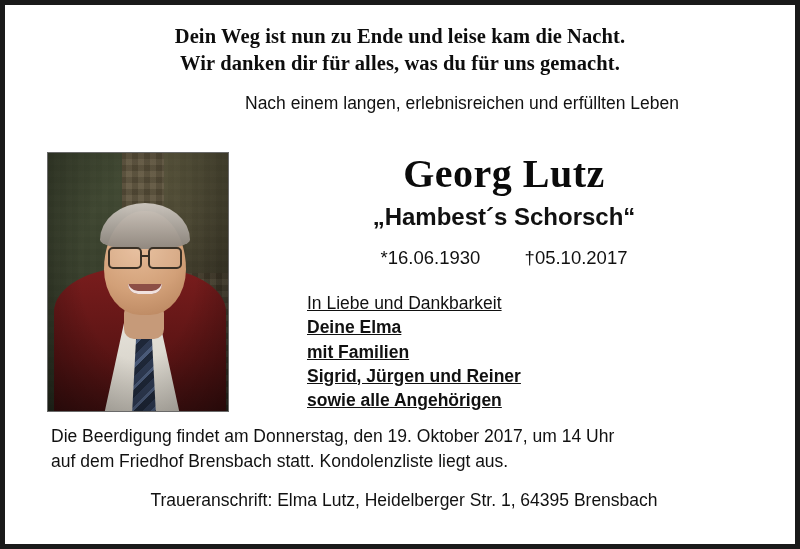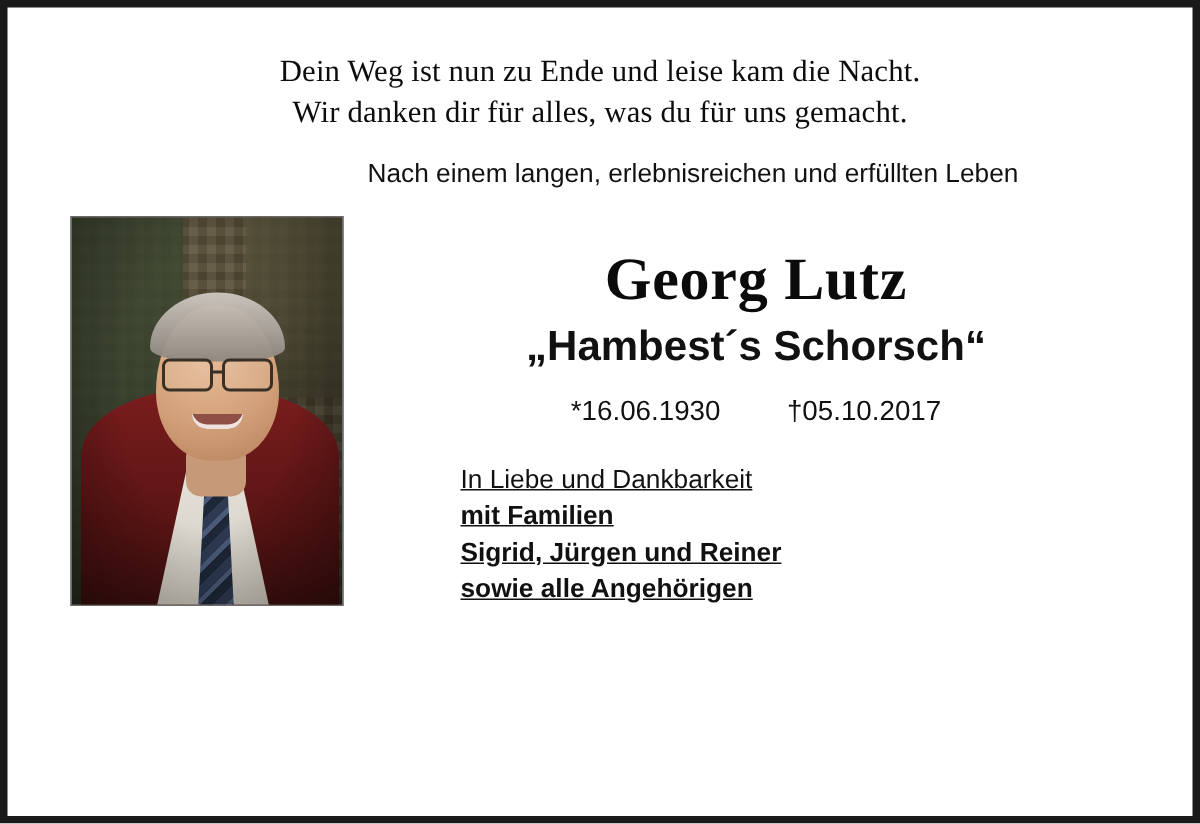--- a/index.html
+++ b/index.html
@@ -19,26 +19,26 @@
     box-sizing: border-box;
     width: 800px;
     height: 549px;
     background: #ffffff;
     border: 5px solid #1a1a1a;
     padding: 12px 26px 10px 26px;
   }
   .verse {
     text-align: center;
     font-family: "Liberation Serif", serif;
-    font-weight: normal;
+    font-weight: bold;
     font-size: 20.5px;
     line-height: 1.32;
     color: #0d0d0d;
     letter-spacing: 0.1px;
-    margin-top: 18px;
+    margin-top: 6px;
   }
   .verse div {
     white-space: nowrap;
   }
   .body-area {
     position: relative;
     margin-top: 14px;
     display: flex;
     align-items: flex-end;
   }
@@ -164,21 +164,21 @@
     font-size: 40px;
     line-height: 1.12;
     letter-spacing: 0.5px;
     margin: 36px 0 2px 0;
     color: #0b0b0b;
   }
   .nickname {
     text-align: center;
     font-family: "Liberation Sans", sans-serif;
     font-weight: bold;
-    font-size: 28px;
+    font-size: 24px;
     margin: 6px 0 0 0;
     color: #111111;
   }
   .dates {
     text-align: center;
     font-family: "Liberation Sans", sans-serif;
     font-size: 18.5px;
     margin: 16px 0 0 0;
     color: #111111;
   }
@@ -255,21 +255,29 @@
       <div class="nickname">„Hambest´s Schorsch“</div>
 
       <div class="dates">
         <span>*16.06.1930</span>
         <span class="sep"></span>
         <span>†05.10.2017</span>
       </div>
 
       <div class="family">
         <div class="first">In Liebe und Dankbarkeit</div>
+        <div class="b">Deine Elma</div>
         <div class="b">mit Familien</div>
         <div class="b">Sigrid, Jürgen und Reiner</div>
         <div class="b">sowie alle Angehörigen</div>
       </div>
     </div>
   </div>
 
+  <div class="footer">
+    <div class="funeral">
+      <div>Die Beerdigung findet am Donnerstag, den 19. Oktober 2017, um 14 Uhr</div>
+      <div>auf dem Friedhof Brensbach statt. Kondolenzliste liegt aus.</div>
+    </div>
+    <div class="address">Traueranschrift: Elma Lutz, Heidelberger Str. 1, 64395 Brensbach</div>
+  </div>
 
 </div>
 
 </body></html>

